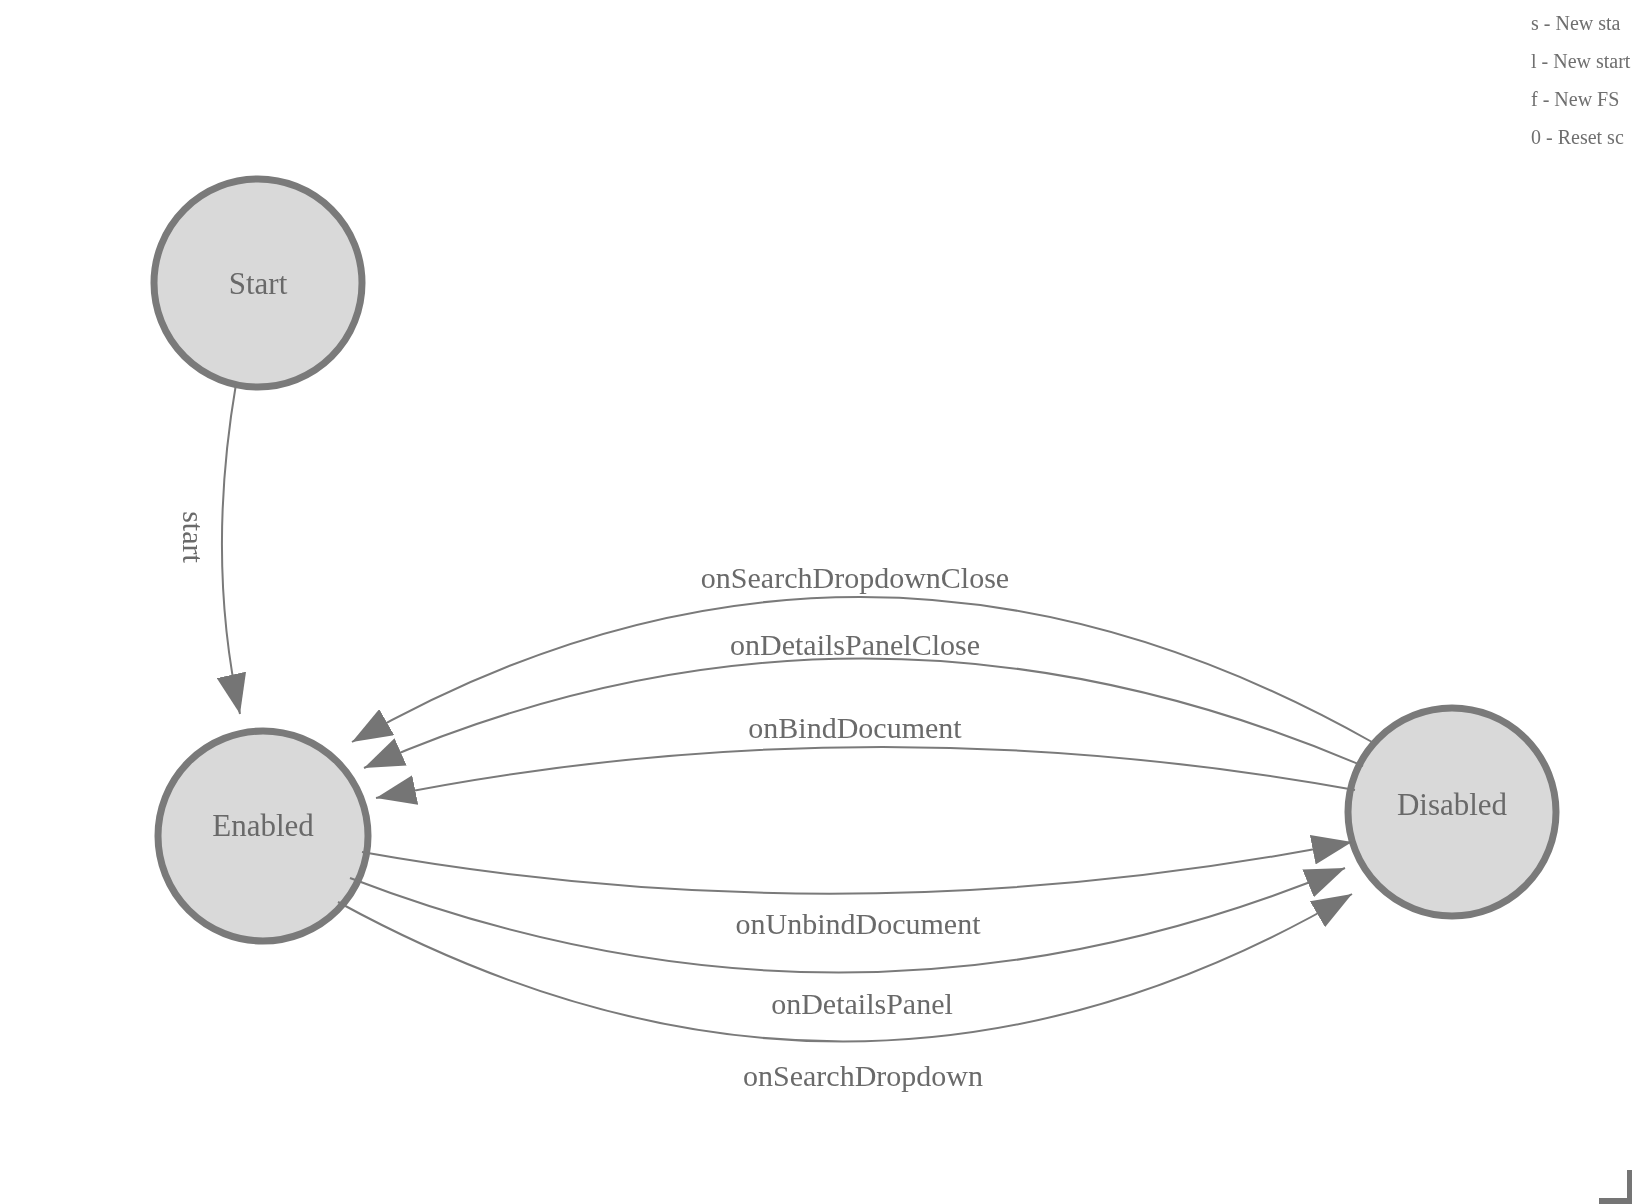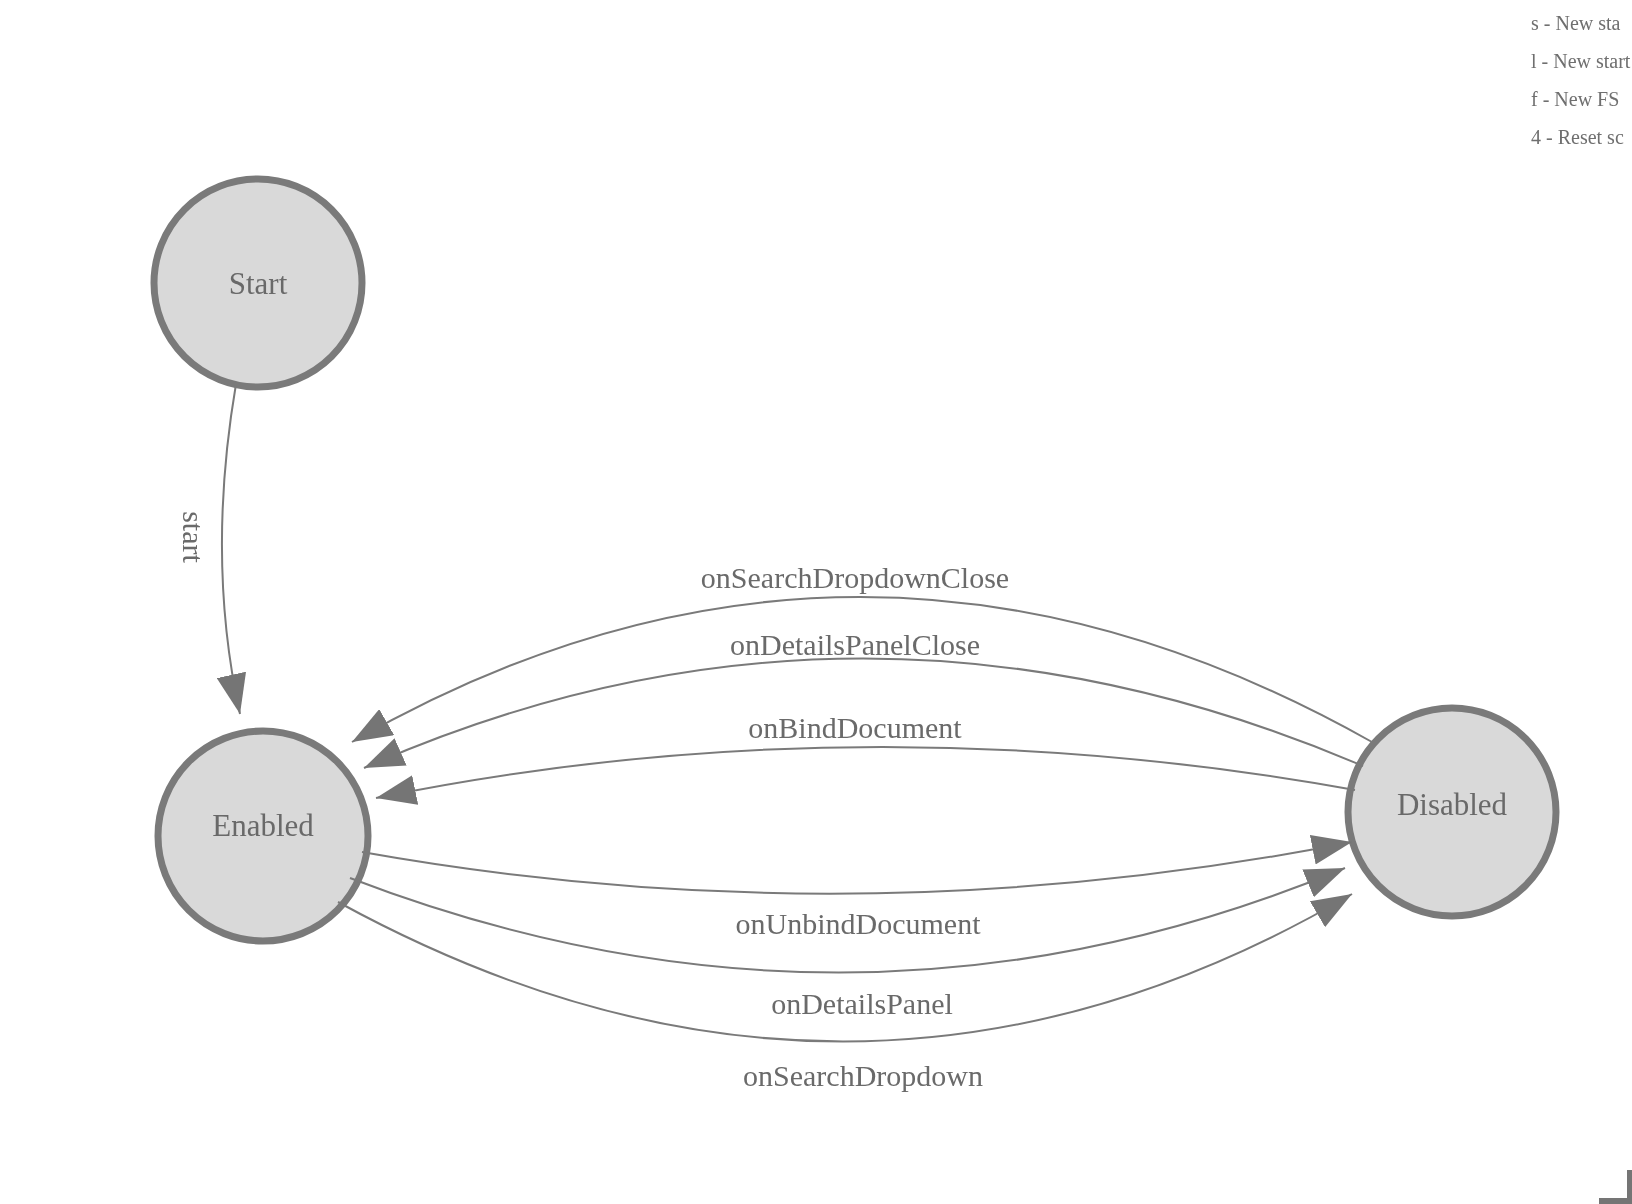--- a/index.html
+++ b/index.html
@@ -103,16 +103,16 @@
   <g>
     <path class="edge-path" d="M 338 902 Q 855 1185 1352 894" marker-end="url(#arrow)"></path>
     <text class="edge-label" x="863" y="1075">onSearchDropdown</text>
   </g>
 </svg>
 
 <div class="legend">
   <span class="legend-line">s - New sta</span>
   <span class="legend-line">l - New start</span>
   <span class="legend-line">f - New FS</span>
-  <span class="legend-line">4 - Reset sc</span>
+  <span class="legend-line">0 - Reset sc</span>
 </div>
 
 <div class="viewport-corner"></div>
 
 </body></html>

